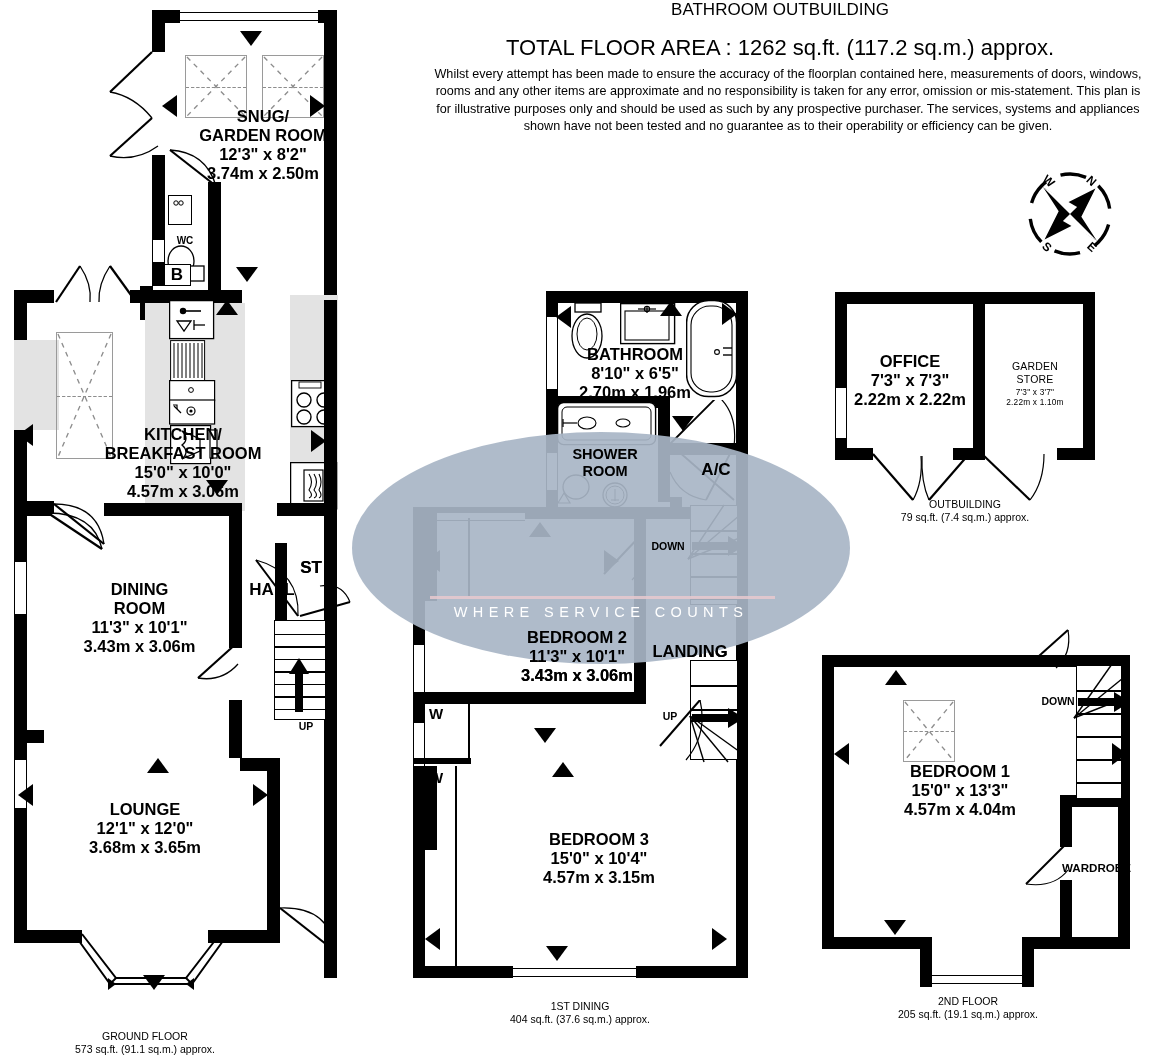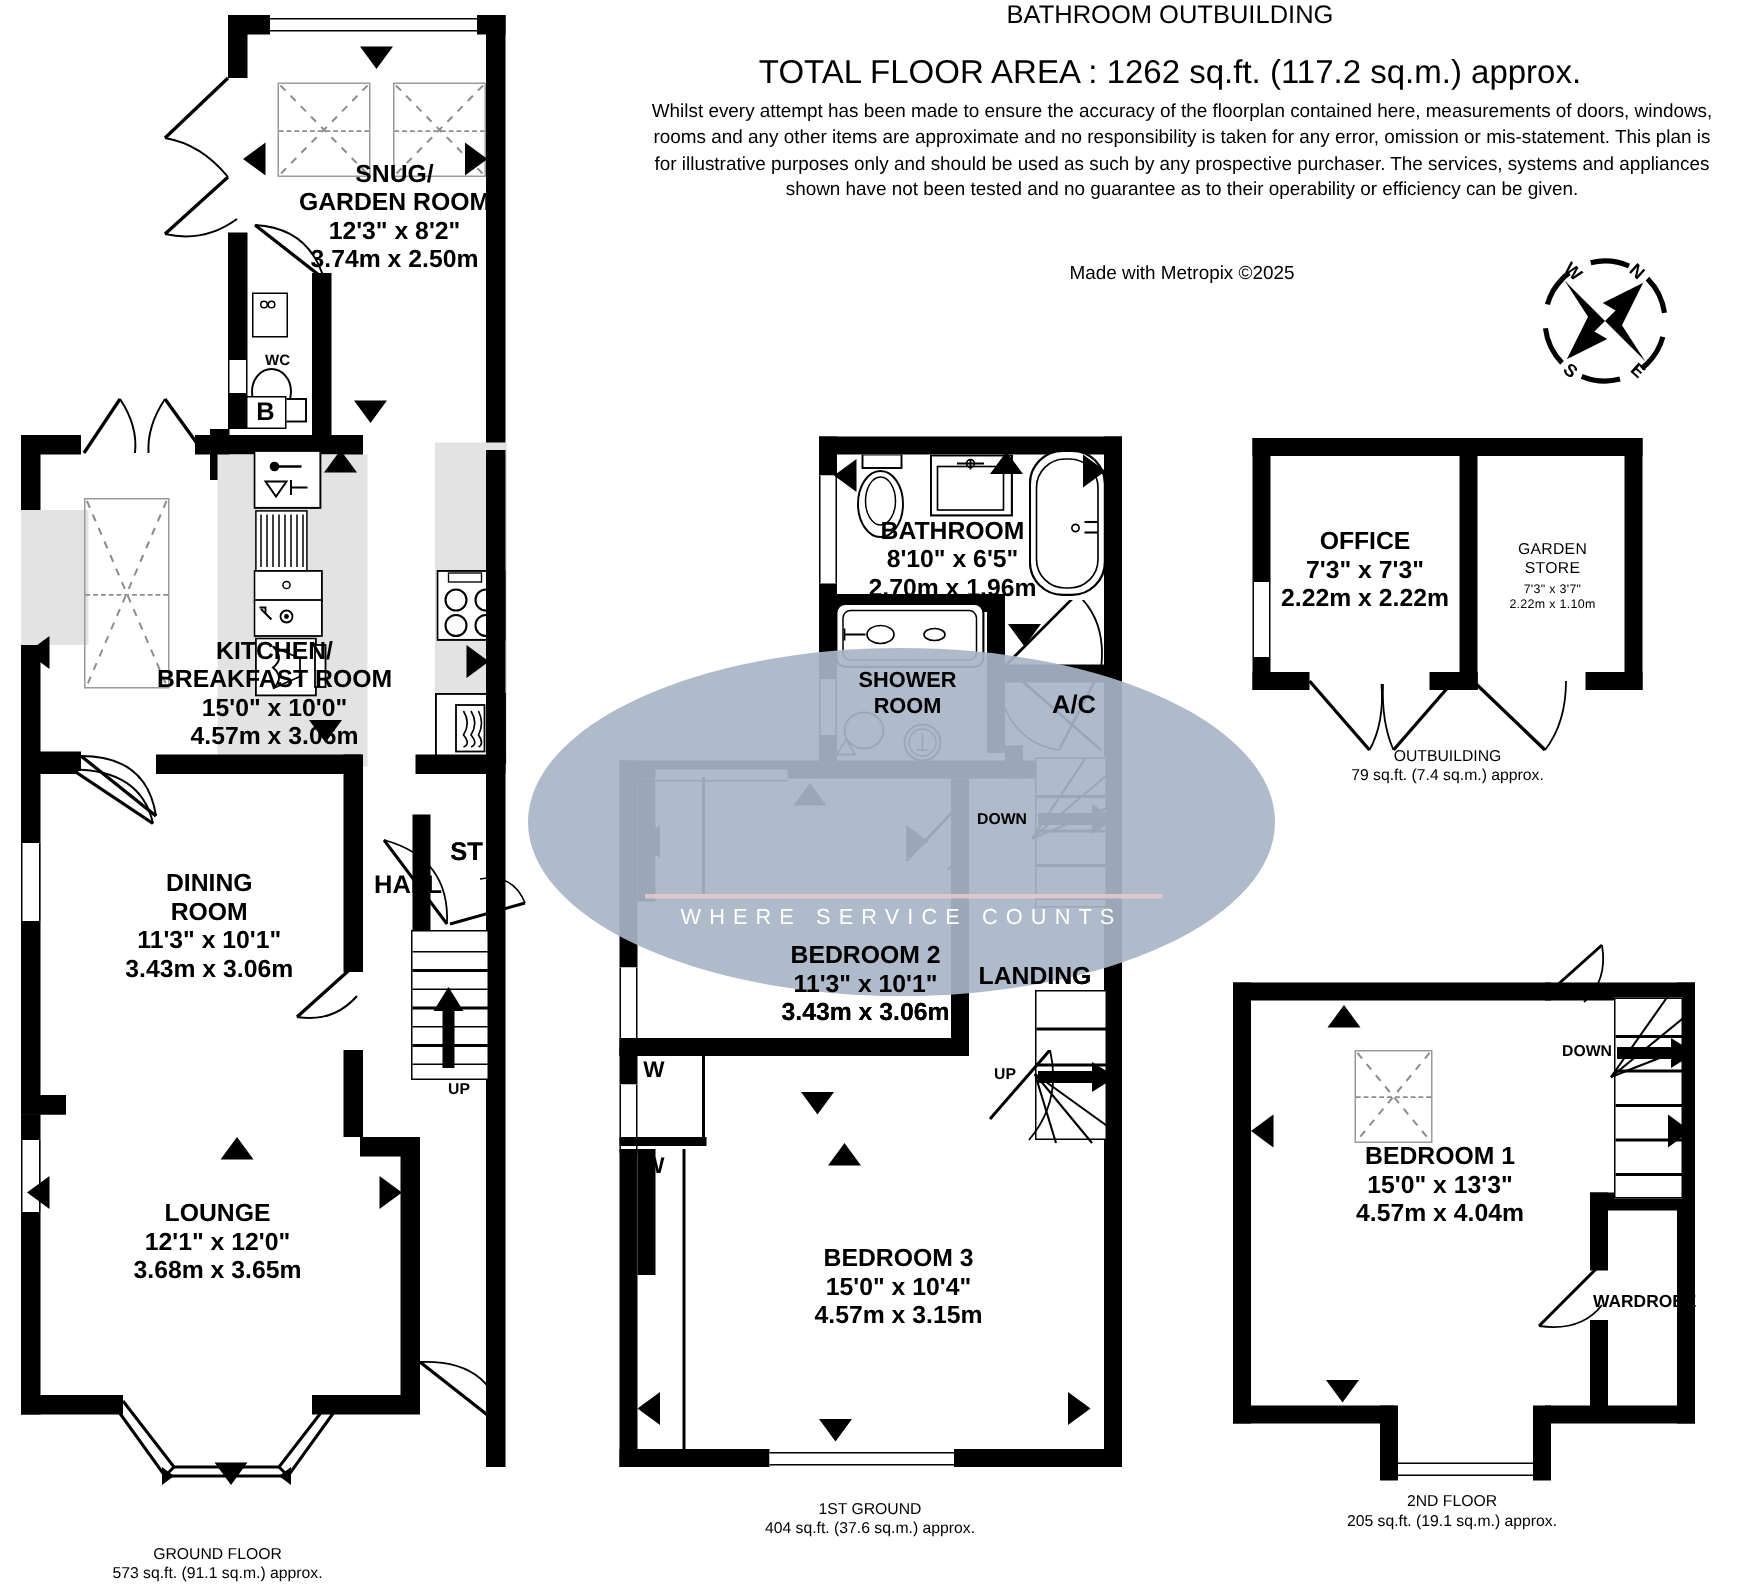--- a/index.html
+++ b/index.html
@@ -74,21 +74,20 @@
   .cmp-letter{position:absolute;font-size:12px;font-weight:bold;color:#000;}
 </style>
 </head>
 <body>
 
 <div id="stage">
 
   <div class="hdr" id="hdr-including">BATHROOM OUTBUILDING</div>
   <div class="hdr" id="hdr-total">TOTAL FLOOR AREA : 1262 sq.ft. (117.2 sq.m.) approx.</div>
   <div class="hdr" id="hdr-disc">Whilst every attempt has been made to ensure the accuracy of the floorplan contained here, measurements of doors, windows, rooms and any other items are approximate and no responsibility is taken for any error, omission or mis-statement. This plan is for illustrative purposes only and should be used as such by any prospective purchaser. The services, systems and appliances shown have not been tested and no guarantee as to their operability or efficiency can be given.</div>
-  <div class="hdr" id="hdr-made">Made with Metropix ©2025</div>
 
   <div id="compass">
     <svg width="92" height="92" viewBox="0 0 92 92">
       <circle cx="46" cy="46" r="40" fill="none" stroke="#000" stroke-width="3.4" stroke-dasharray="26 16" transform="rotate(-45 46 46)"></circle>
       <path d="M46,10 L56,40 L84,46 L56,52 L46,82 L36,52 L8,46 L36,40 Z" fill="#000" transform="rotate(45 46 46)"></path>
       <path d="M46,46 L84,46 L46,56 Z" fill="#fff" transform="rotate(45 46 46)"></path>
       <path d="M46,46 L8,46 L46,36 Z" fill="#fff" transform="rotate(45 46 46)"></path>
     </svg>
     <span class="cmp-letter" style="left:63px;top:6px;transform:rotate(42deg);">N</span>
     <span class="cmp-letter" style="left:19px;top:6px;transform:rotate(42deg);">W</span>
@@ -503,21 +502,21 @@
       <div>11'3"  x 10'1"</div>
       <div>3.43m  x 3.06m</div>
     </div>
     <div class="lbl n" style="left:492px;top:830px;width:214px;">
       <div>BEDROOM 3</div>
       <div>15'0"  x 10'4"</div>
       <div>4.57m  x 3.15m</div>
     </div>
 
     <div class="foot" style="left:450px;top:1000px;width:260px;">
-      <div>1ST GROUND</div>
+      <div>1ST DINING</div>
       <div>404 sq.ft. (37.6 sq.m.) approx.</div>
     </div>
   </div>
 
   <div>
     <div class="w" style="left:822px;top:655px;width:212px;height:12px;"></div>
     <div class="w" style="left:1030px;top:655px;width:100px;height:12px;"></div>
     <div class="w" style="left:822px;top:655px;width:12px;height:294px;"></div>
     <div class="w" style="left:1118px;top:655px;width:12px;height:294px;"></div>
     <div class="w" style="left:822px;top:937px;width:108px;height:12px;"></div>

